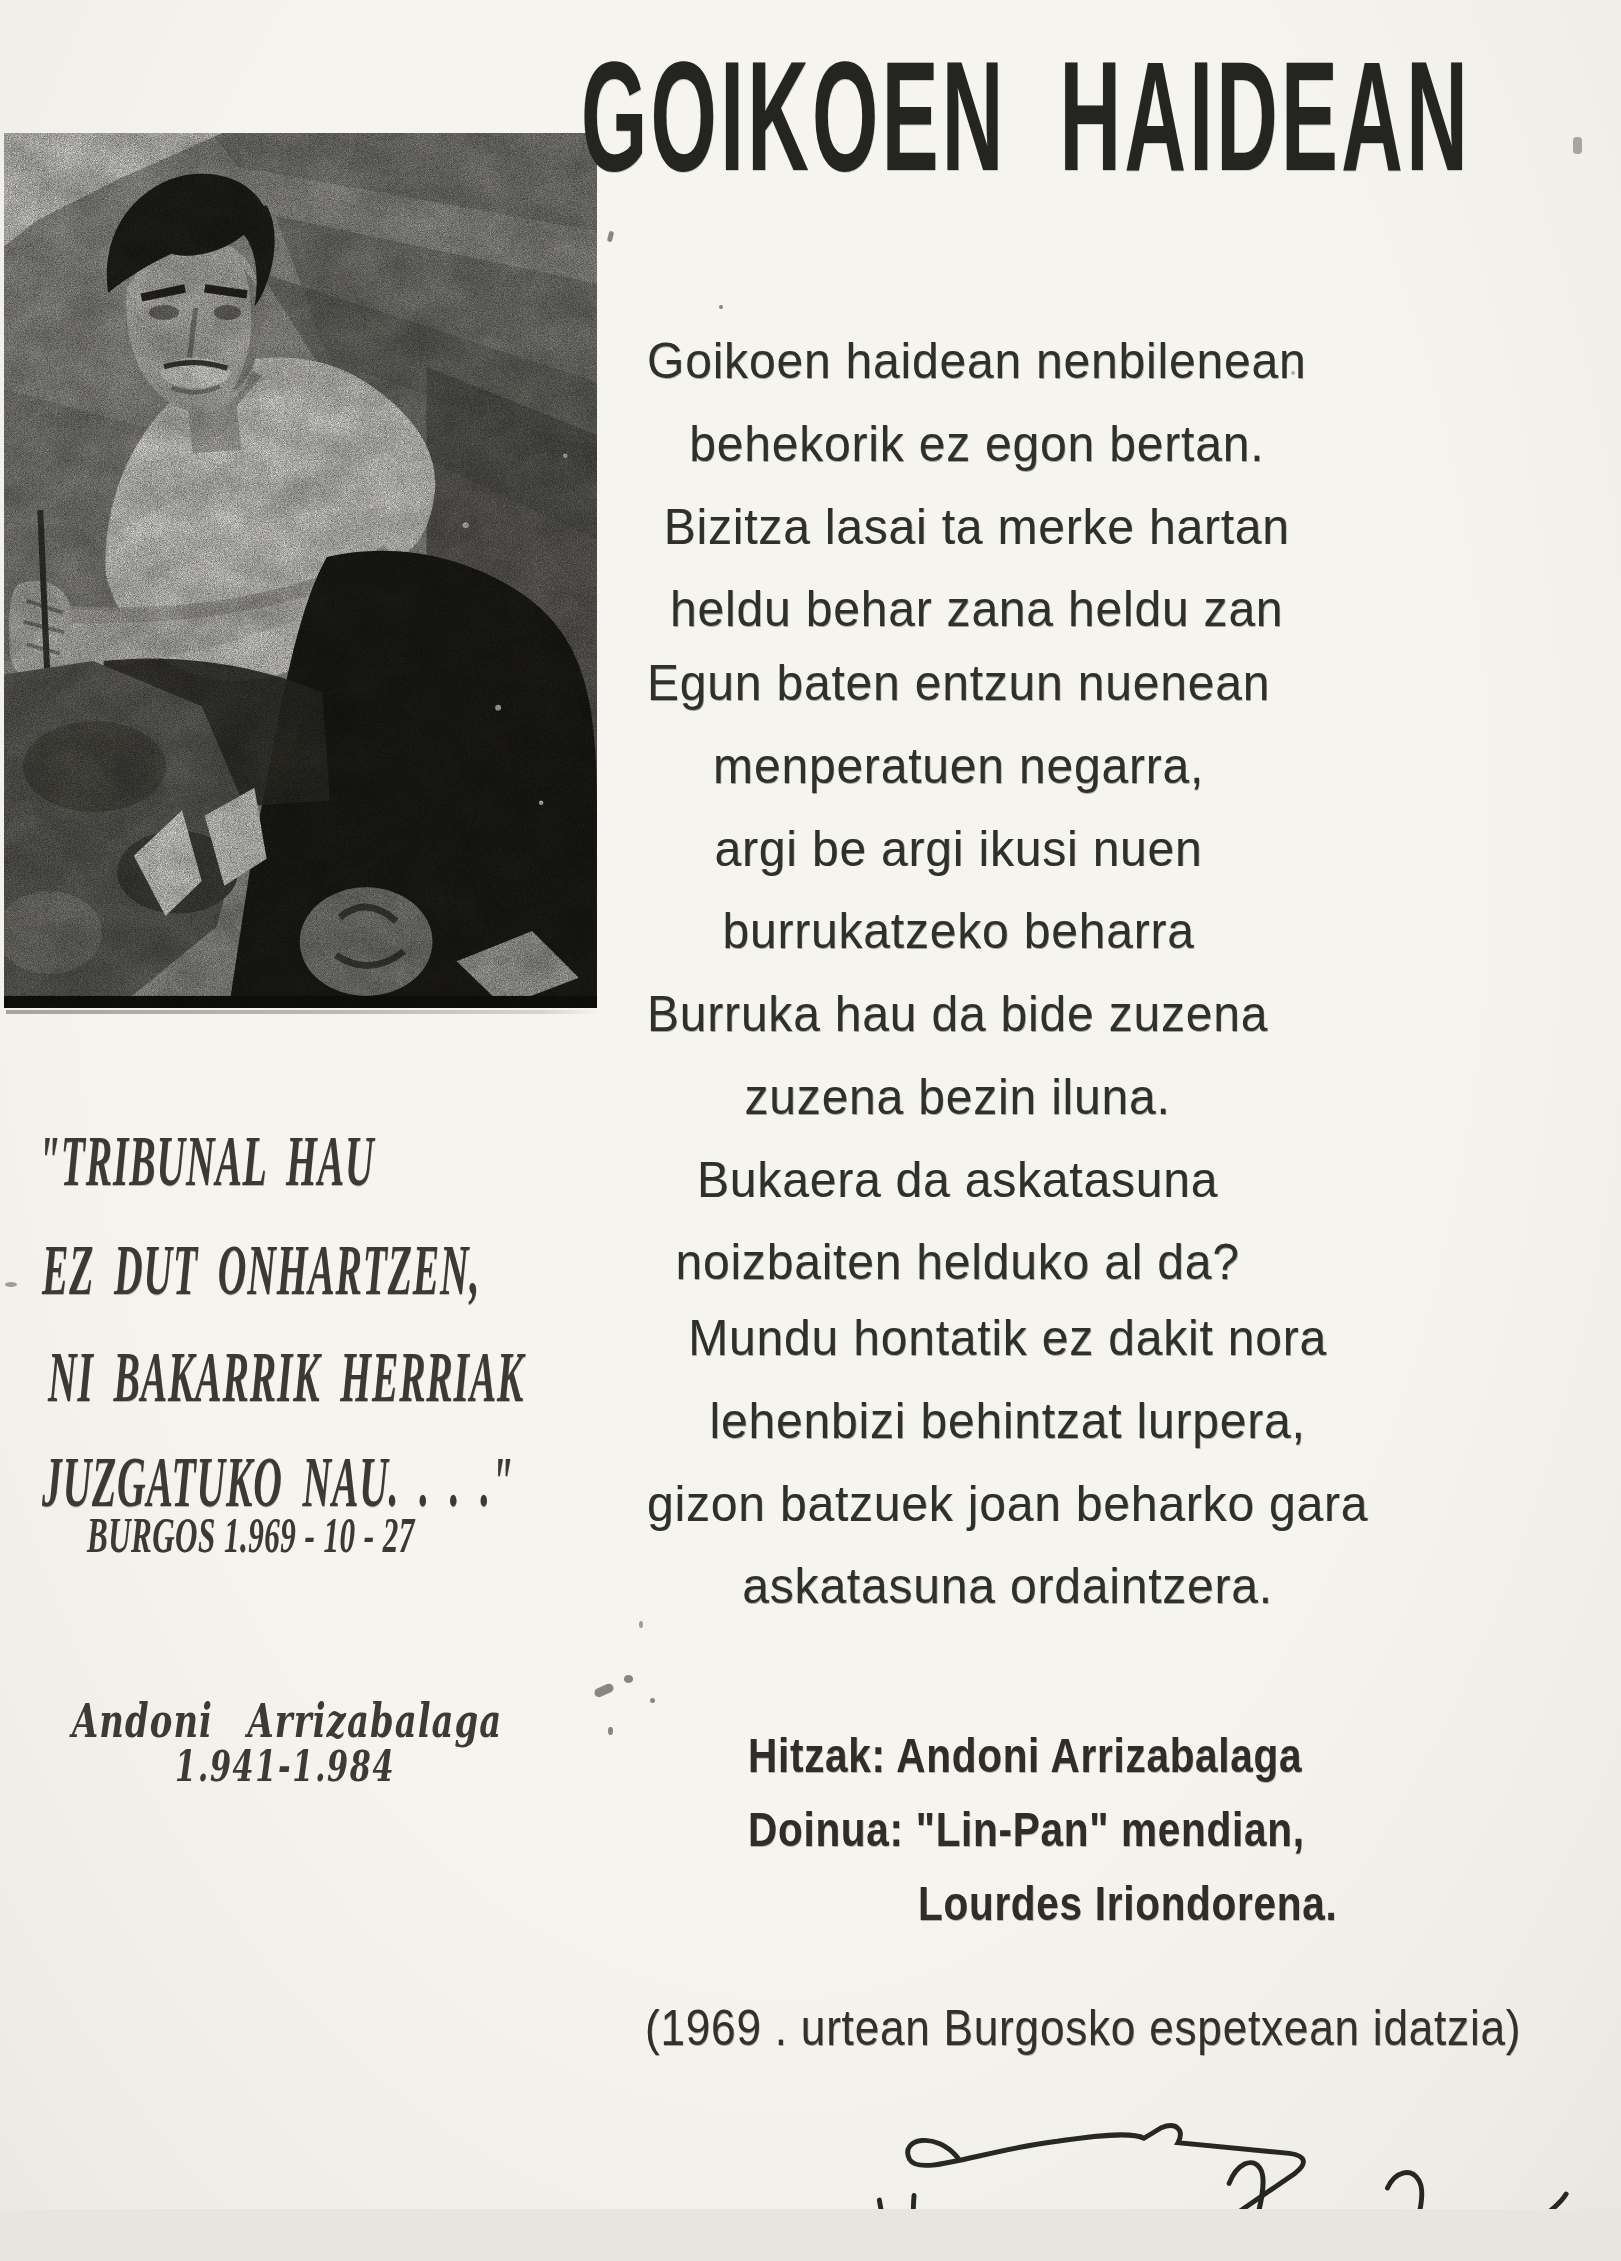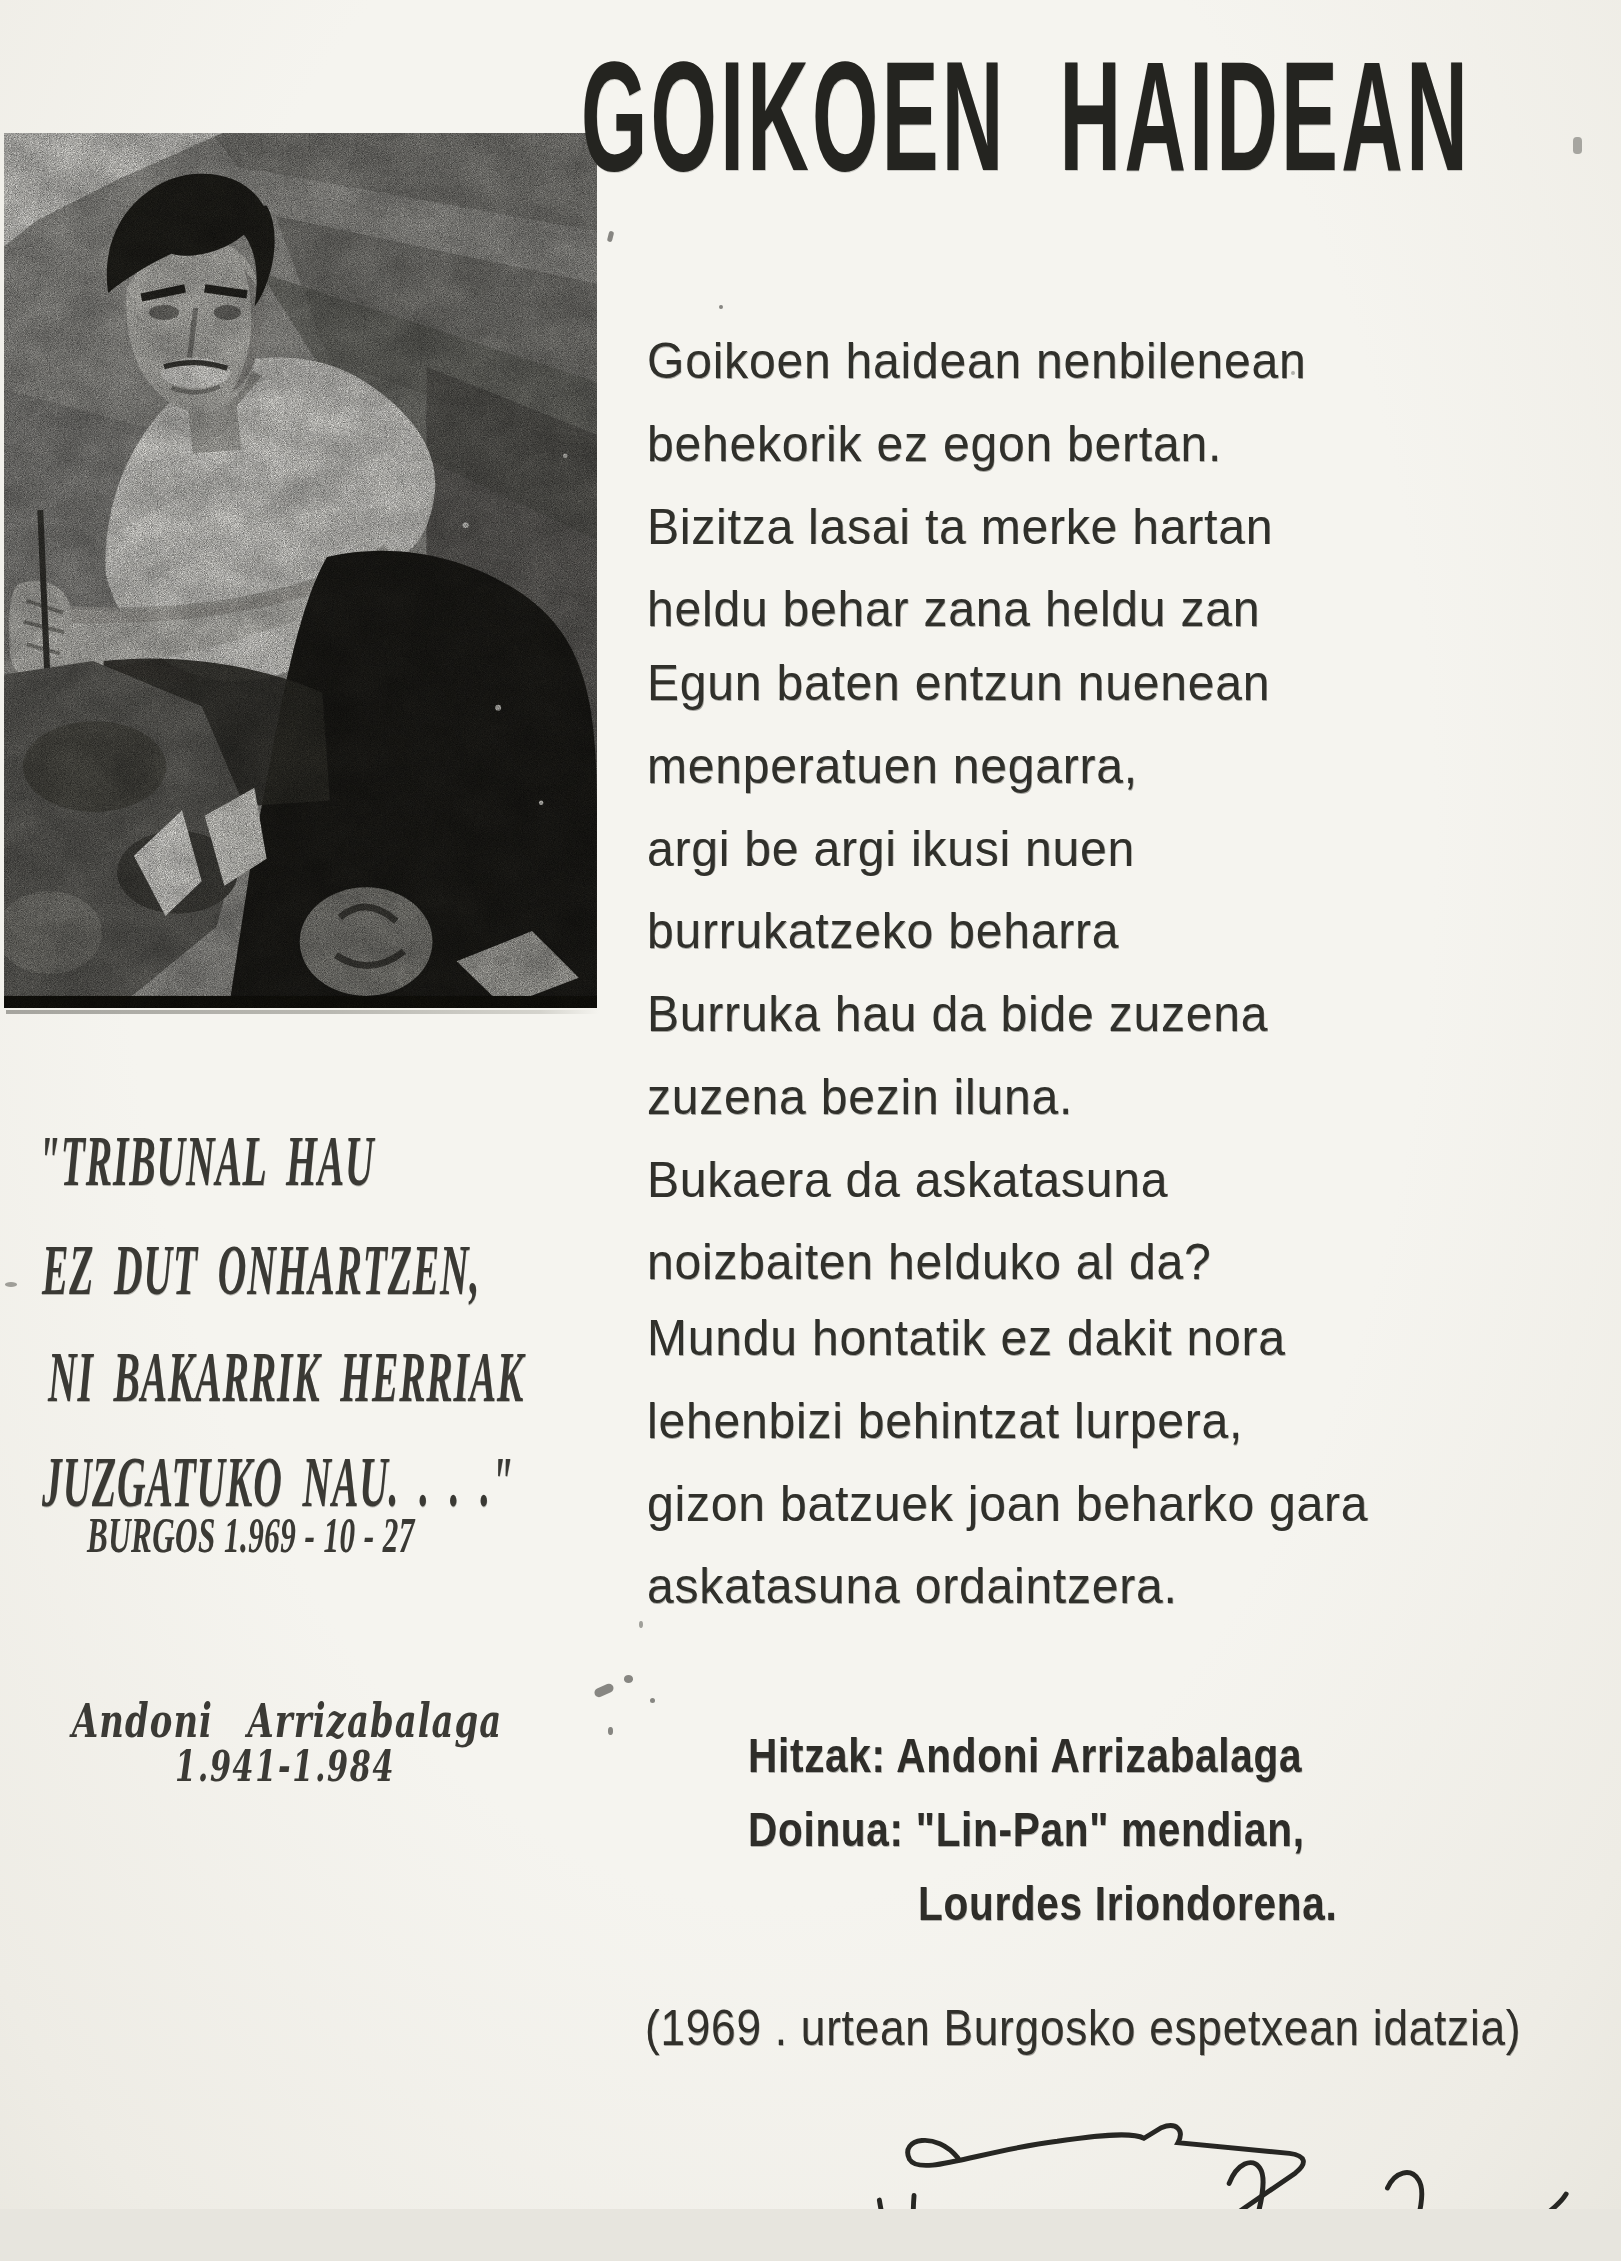--- a/index.html
+++ b/index.html
@@ -1,19 +1,19 @@
 <!DOCTYPE html>
 <html style="font-size:12px"><head>
 <meta charset="utf-8">
 <style>
   html,body{margin:0;padding:0;background:#e7e5de;}
   .page{
     position:relative;width:1621px;height:2209px;overflow:hidden;
     background:radial-gradient(ellipse at 48% 38%, #f5f4ef 55%, #eeece5 88%, #e9e7df 100%);
-    font-family:"Liberation Sans", sans-serif;color:#2b2a26;
+    font-family:"Liberation Sans", sans-serif;color:#2b2a26;text-align:center;
   }
   .abs{position:absolute;transform-origin:left top;white-space:nowrap;}
 
   
   .title{
     left:581px;top:39px;font-size:155px;font-weight:bold;line-height:1;
     letter-spacing:6px;word-spacing:47px;color:#242420;
     transform:scale(0.55,1);
     text-shadow:0.8px 0.8px 0 #24242033, -0.8px 0 0 #24242022;
   }

